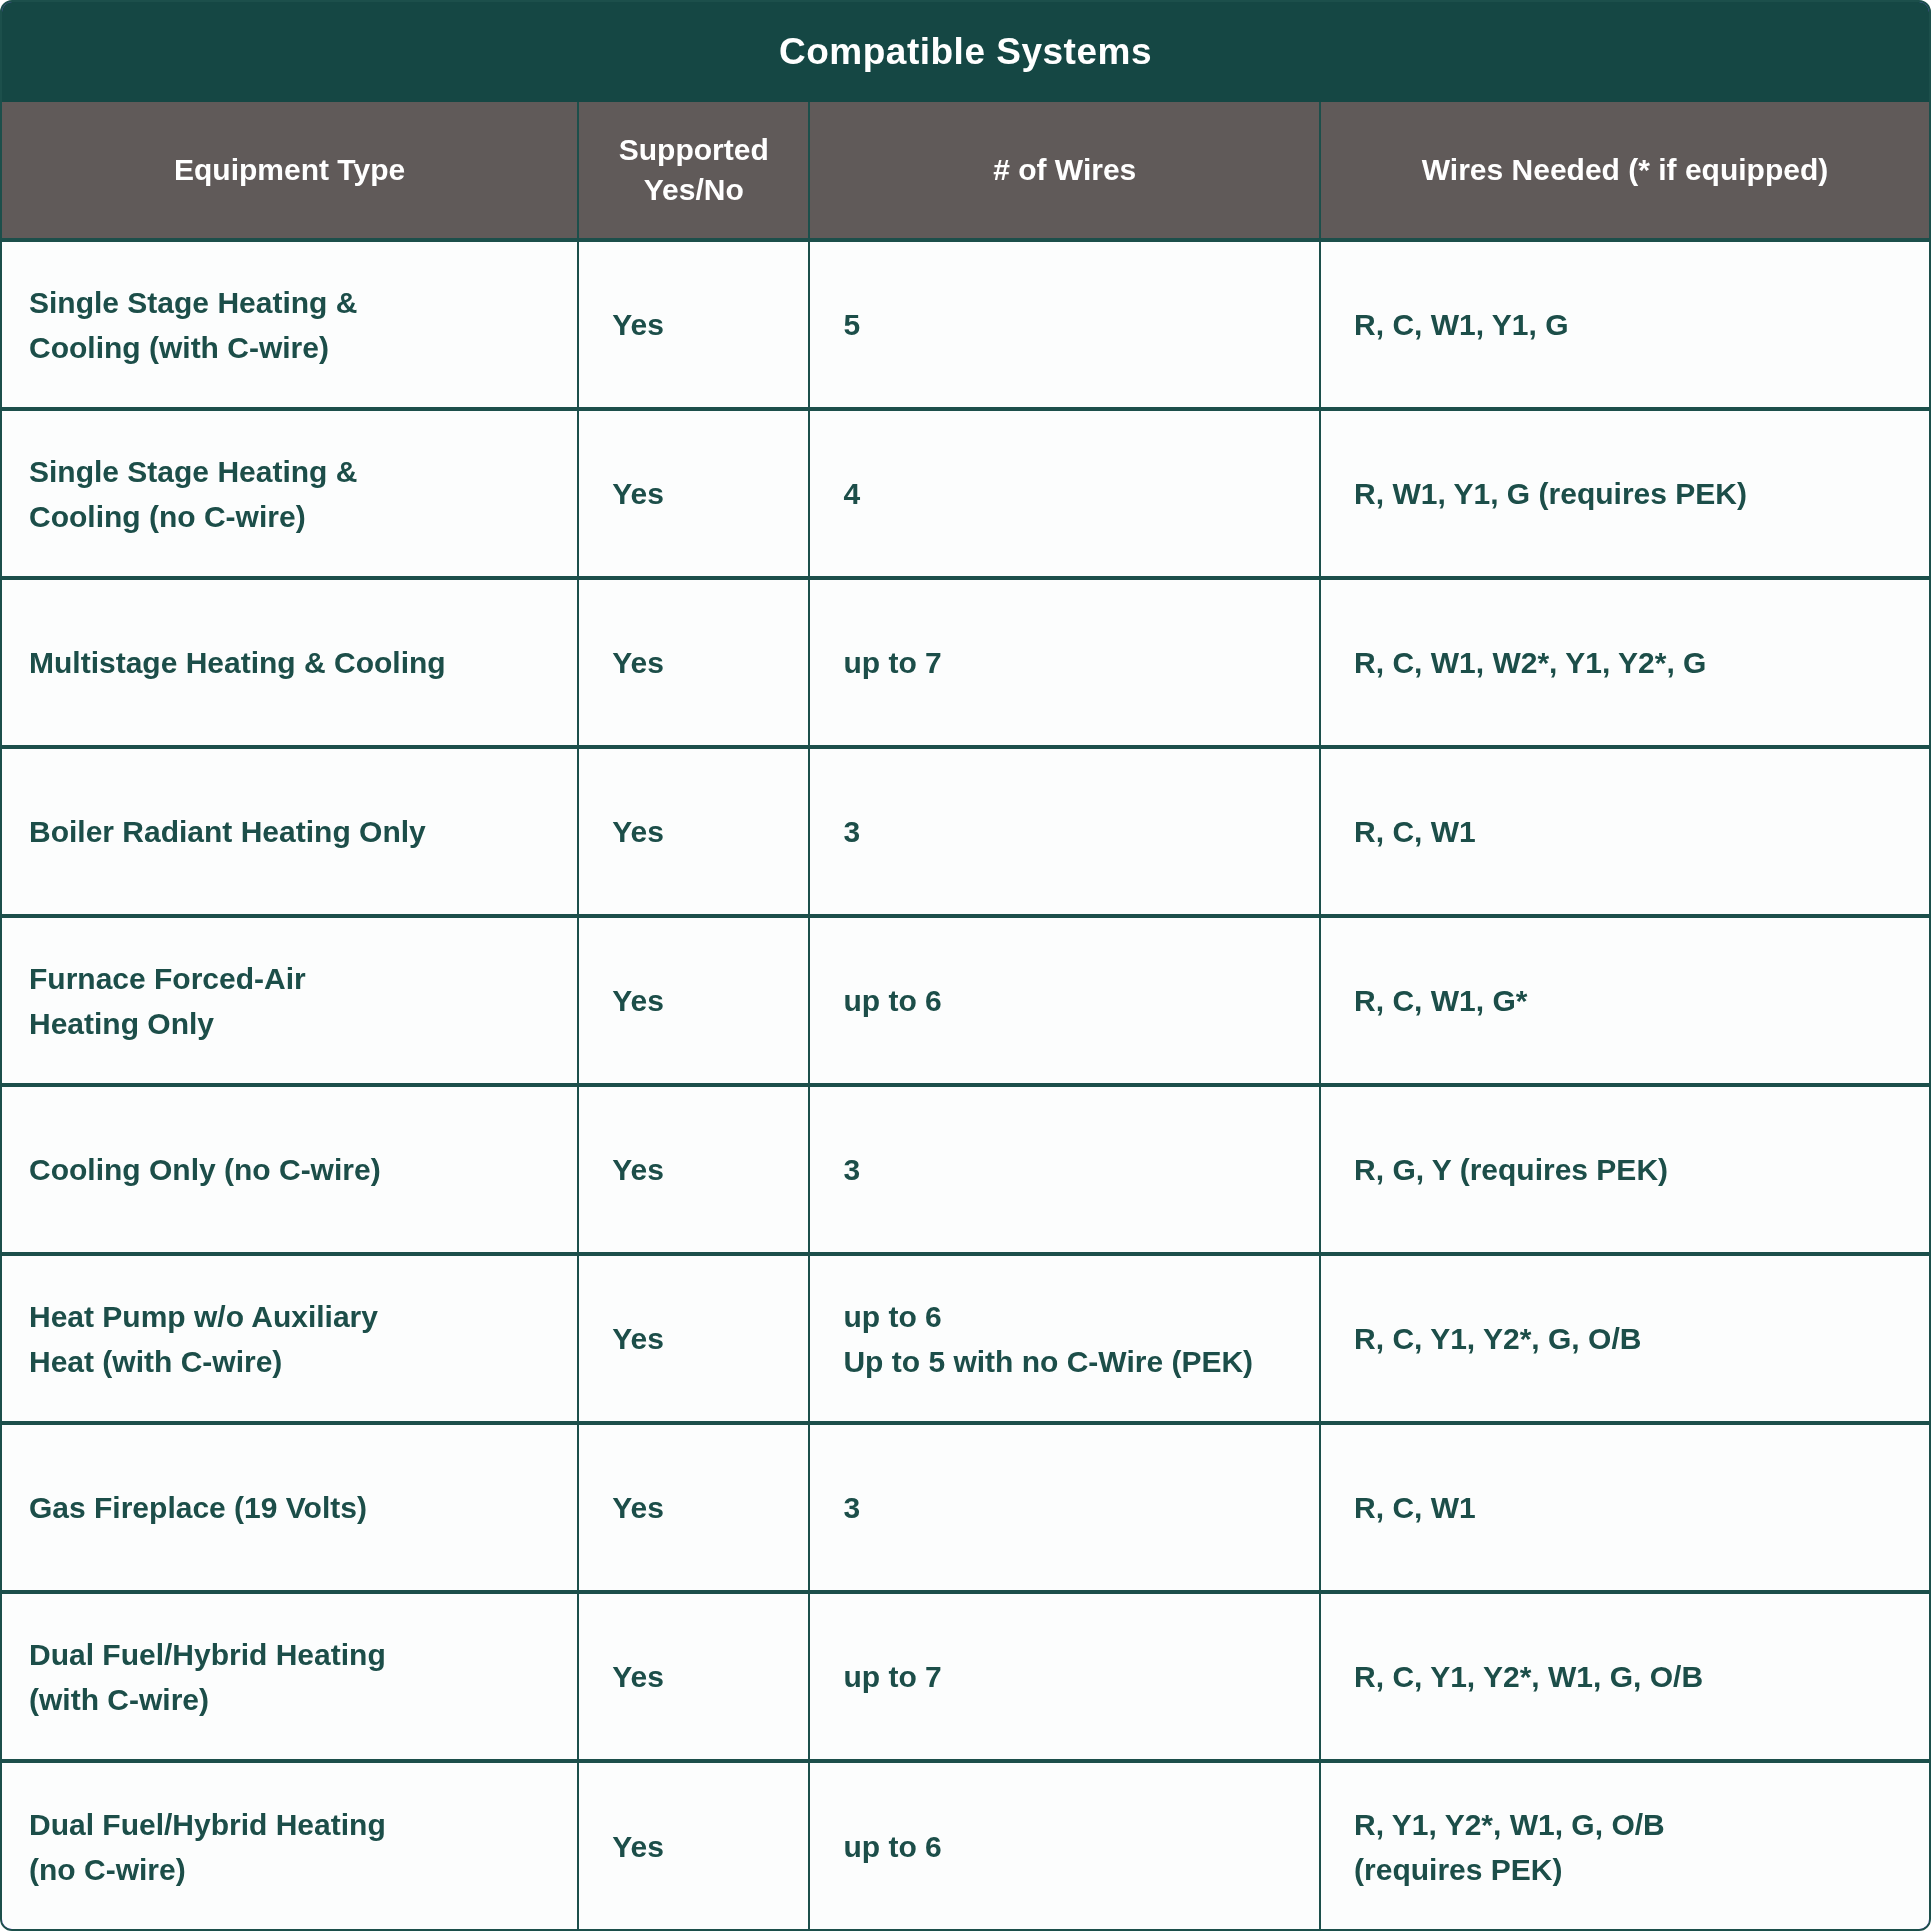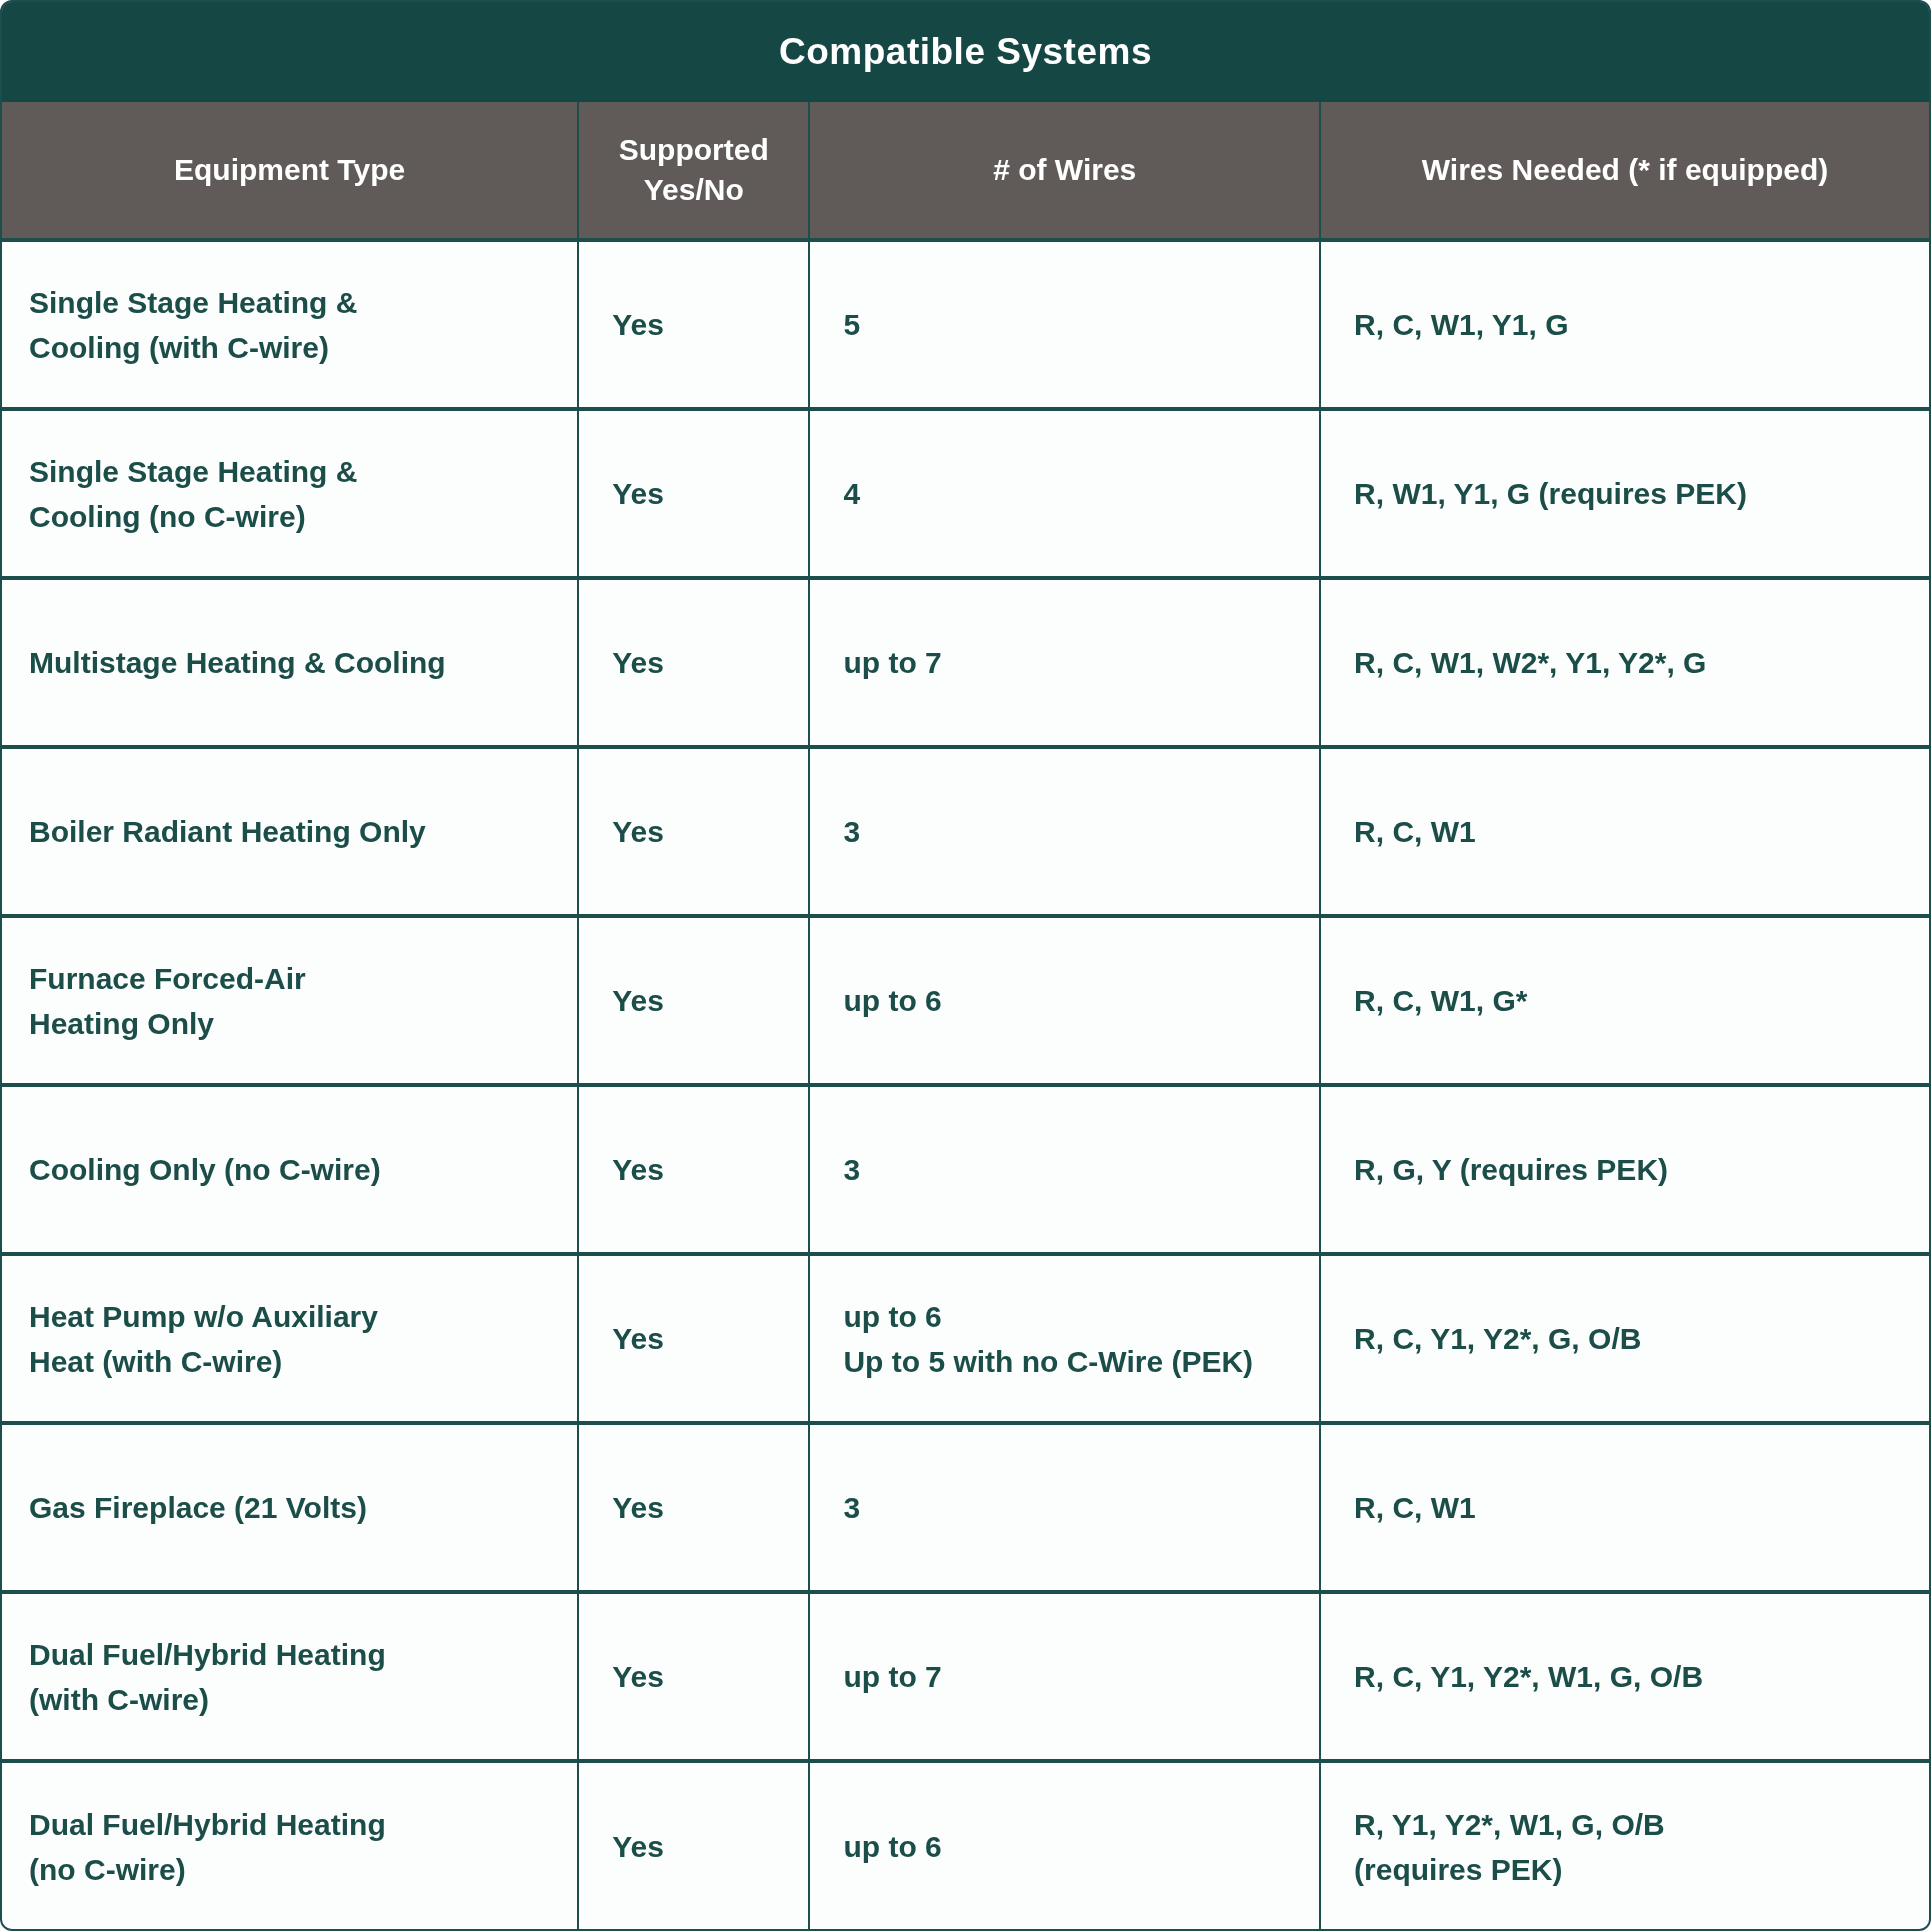--- a/index.html
+++ b/index.html
@@ -139,21 +139,21 @@
         </tr>
         <tr>
           <td>Heat Pump w/o Auxiliary
 Heat (with C-wire)</td>
           <td>Yes</td>
           <td>up to 6
 Up to 5 with no C-Wire (PEK)</td>
           <td>R, C, Y1, Y2*, G, O/B</td>
         </tr>
         <tr>
-          <td>Gas Fireplace (21 Volts)</td>
+          <td>Gas Fireplace (19 Volts)</td>
           <td>Yes</td>
           <td>3</td>
           <td>R, C, W1</td>
         </tr>
         <tr>
           <td>Dual Fuel/Hybrid Heating
 (with C-wire)</td>
           <td>Yes</td>
           <td>up to 7</td>
           <td>R, C, Y1, Y2*, W1, G, O/B</td>

